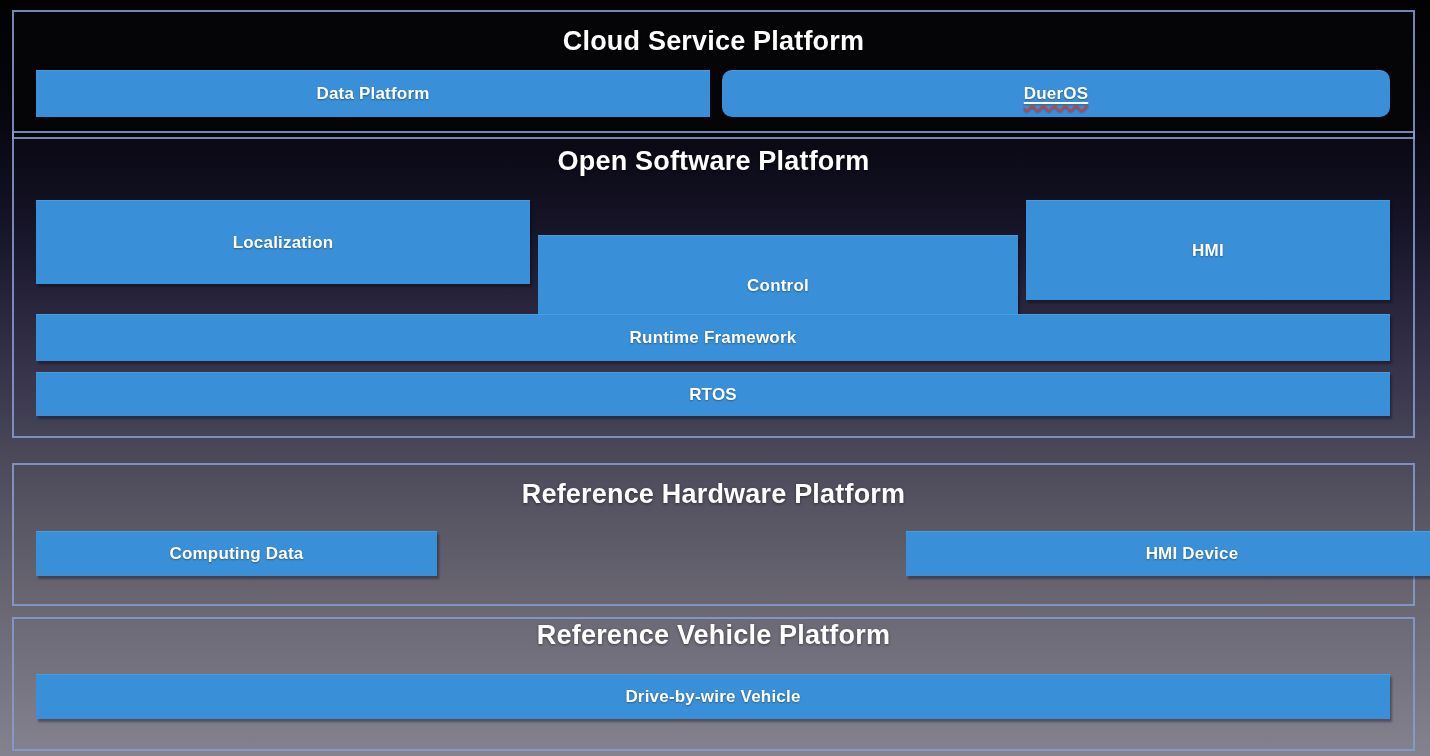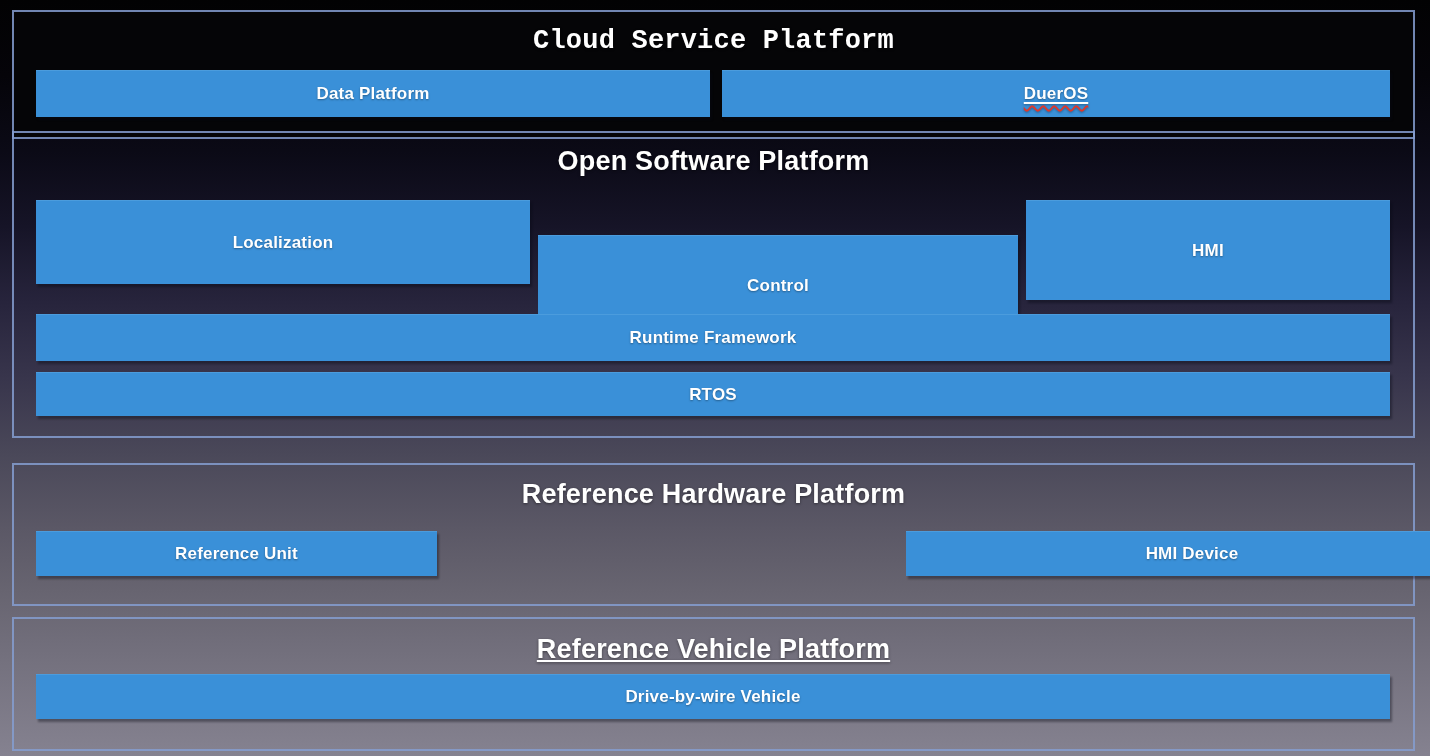--- a/index.html
+++ b/index.html
@@ -74,25 +74,25 @@
     text-decoration-thickness: 1.5px;
     text-underline-offset: 3px;
   }
 </style>
 </head>
 <body>
 
 <div class="stage">
 
   <section class="panel" style="top:10px; height:125px; background:#050507;">
-    <h2 class="panel-title" style="top:14px;font-family:Liberation Mono, monospace;">Cloud Service Platform</h2>
+    <h2 class="panel-title" style="top:14px;">Cloud Service Platform</h2>
     <div class="box" style="left:22px; top:58px; width:674px; height:47px;">
       <span class="box-label">Data Platform</span>
     </div>
-    <div class="box" style="left:708px; top:58px; width:668px; height:47px;">
+    <div class="box" style="left:708px; top:58px; width:668px; height:47px;border-radius:10px;">
       <span class="box-label spellcheck"><span class="underlined">DuerOS</span></span>
     </div>
   </section>
 
   <section class="panel" style="top:131px; height:303px;">
     <h2 class="panel-title" style="top:13px;">Open Software Platform</h2>
     <div class="box" style="left:22px; top:67px; width:494px; height:84px;">
       <span class="box-label">Localization</span>
     </div>
     <div class="box" style="left:524px; top:67px; width:480px; height:100px;margin-top:35px;">
@@ -105,27 +105,27 @@
       <span class="box-label">RTOS</span>
     </div>
     <div class="box" style="left:22px; top:181px; width:1354px; height:47px;">
       <span class="box-label">Runtime Framework</span>
     </div>
   </section>
 
   <section class="panel" style="top:463px; height:139px;">
     <h2 class="panel-title" style="top:14px;">Reference Hardware Platform</h2>
     <div class="box" style="left:22px; top:66px; width:401px; height:45px;">
-      <span class="box-label">Reference Unit</span>
+      <span class="box-label">Computing Data</span>
     </div>
     <div class="box" style="left:892px; top:66px; width:572px; height:45px;">
       <span class="box-label">HMI Device</span>
     </div>
   </section>
 
   <section class="panel" style="top:617px; height:130px;">
-    <h2 class="panel-title" style="top:15px;text-decoration:underline;">Reference Vehicle Platform</h2>
+    <h2 class="panel-title" style="top:1px;">Reference Vehicle Platform</h2>
     <div class="box" style="left:22px; top:55px; width:1354px; height:45px;">
       <span class="box-label">Drive-by-wire Vehicle</span>
     </div>
   </section>
 
 </div>
 
 </body></html>

